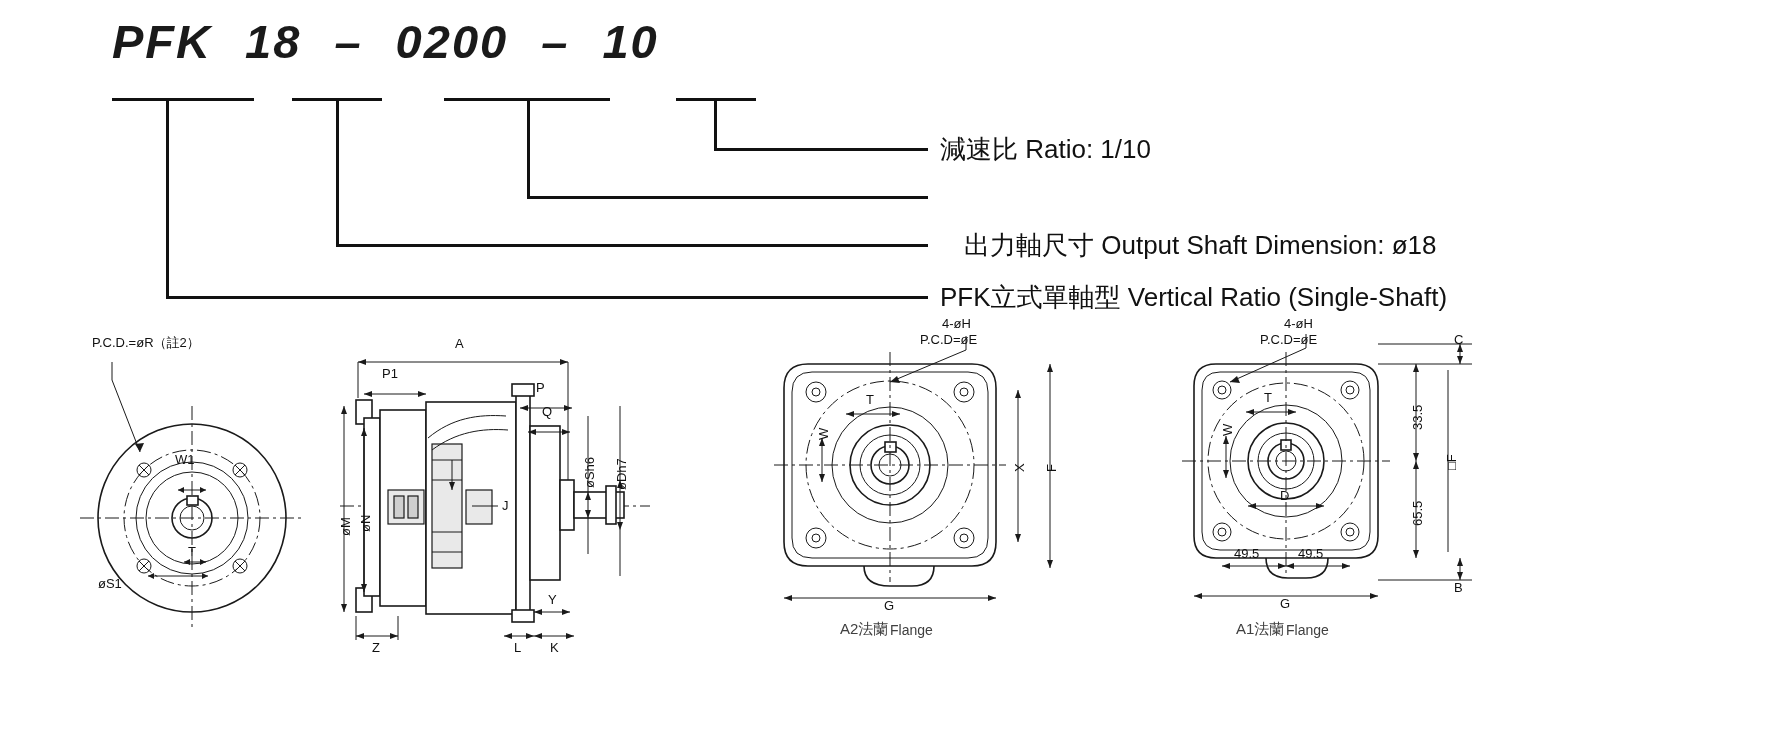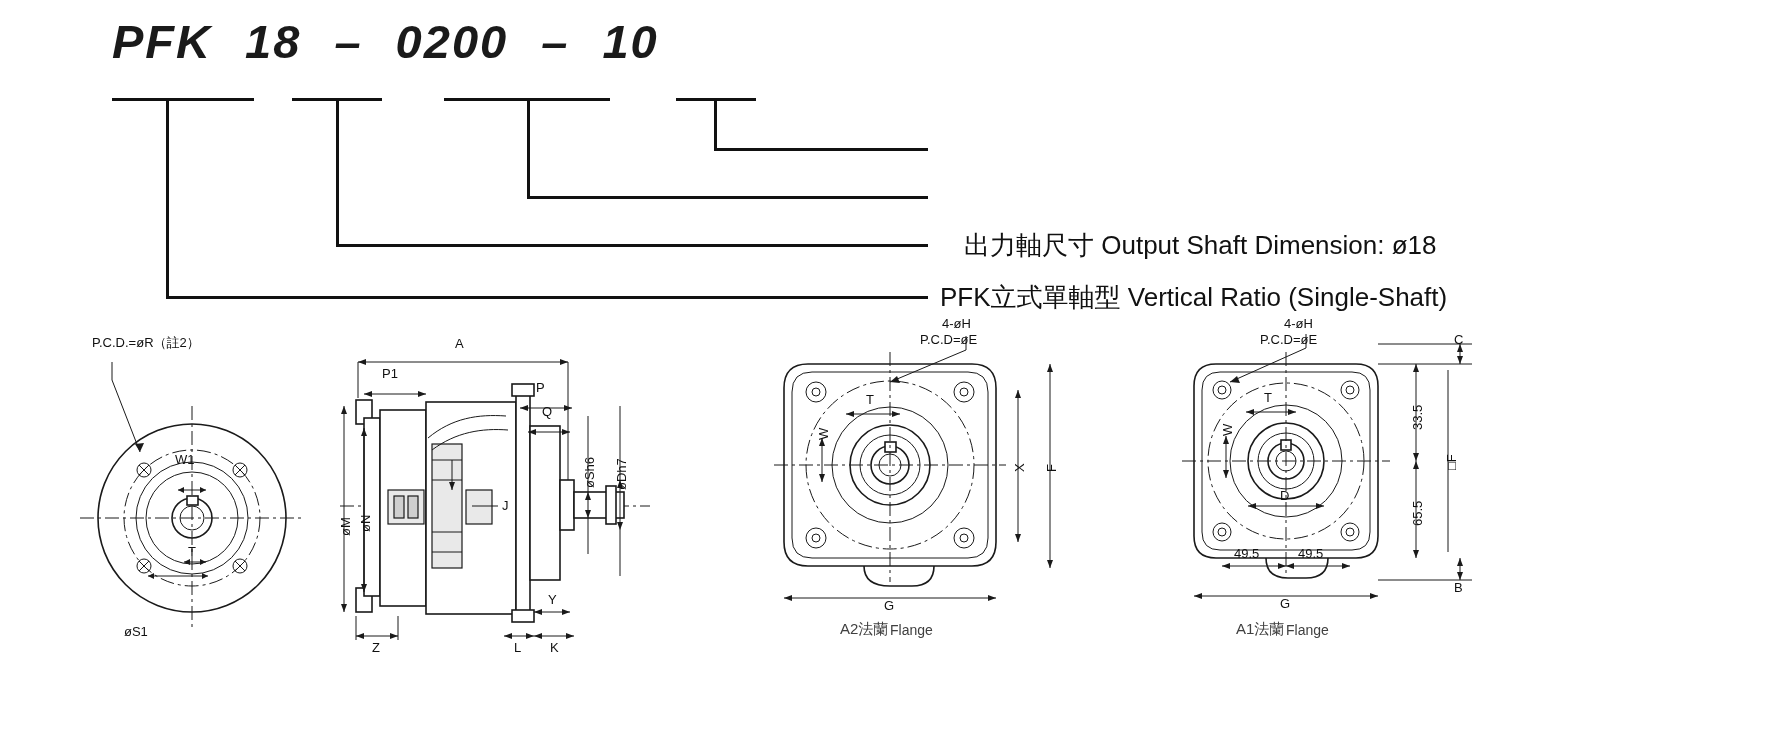--- a/index.html
+++ b/index.html
@@ -97,20 +97,21 @@
     <span class="cseg">10</span>
   </div>
 
   <div class="ln h1" style="left:112px;  top:98px;  width:142px;"></div>
   <div class="ln h1" style="left:292px;  top:98px;  width:90px;"></div>
   <div class="ln h1" style="left:444px;  top:98px;  width:166px;"></div>
   <div class="ln h1" style="left:676px;  top:98px;  width:80px;"></div>
 
   <div class="ln v1" style="left:714px; top:98px;  height:52px;"></div>
   <div class="ln h1" style="left:714px; top:148px; width:214px;"></div>
+  <div class="legend-text" style="left:940px; top:132px;">減速比 Ratio: 1/10</div>
 
   <div class="ln v1" style="left:527px; top:98px;  height:100px;"></div>
   <div class="ln h1" style="left:527px; top:196px; width:401px;"></div>
 
   <div class="ln v1" style="left:336px; top:98px;  height:148px;"></div>
   <div class="ln h1" style="left:336px; top:244px; width:592px;"></div>
   <div class="legend-text" style="left:964px; top:228px;">出力軸尺寸 Output Shaft Dimension: ø18</div>
 
   <div class="ln v1" style="left:166px; top:98px;  height:200px;"></div>
   <div class="ln h1" style="left:166px; top:296px; width:762px;"></div>
@@ -158,21 +159,21 @@
       <line class="st-dim" x1="88" y1="236" x2="148" y2="236"></line>
       <polygon class="fillk" points="88,236 94,233 94,239"></polygon>
       <polygon class="fillk" points="148,236 142,233 142,239"></polygon>
 
       <line class="st-dim" x1="124" y1="222" x2="146" y2="222"></line>
       <polygon class="fillk" points="124,222 130,219 130,225"></polygon>
       <polygon class="fillk" points="146,222 140,219 140,225"></polygon>
     </svg>
     <div class="dwg" style="left:32px; top:-6px;">P.C.D.=øR（註2）</div>
     <div class="dwg" style="left:115px; top:112px;">W1</div>
-    <div class="dwg" style="left:64px; top:236px;margin-top:48px;">øS1</div>
+    <div class="dwg" style="left:38px; top:236px;">øS1</div>
     <div class="dwg" style="left:128px; top:204px;">T</div>
   </div>
 
   <div style="position:absolute; left:320px; top:340px; width:400px; height:330px;">
     <svg width="400" height="330" viewBox="0 0 400 330" aria-hidden="true">
 
       <line class="st-ctr" x1="20" y1="166" x2="330" y2="166"></line>
 
       <rect class="fillw" x="36" y="60" width="16" height="24"></rect>
       <rect class="fillw" x="36" y="248" width="16" height="24"></rect>

